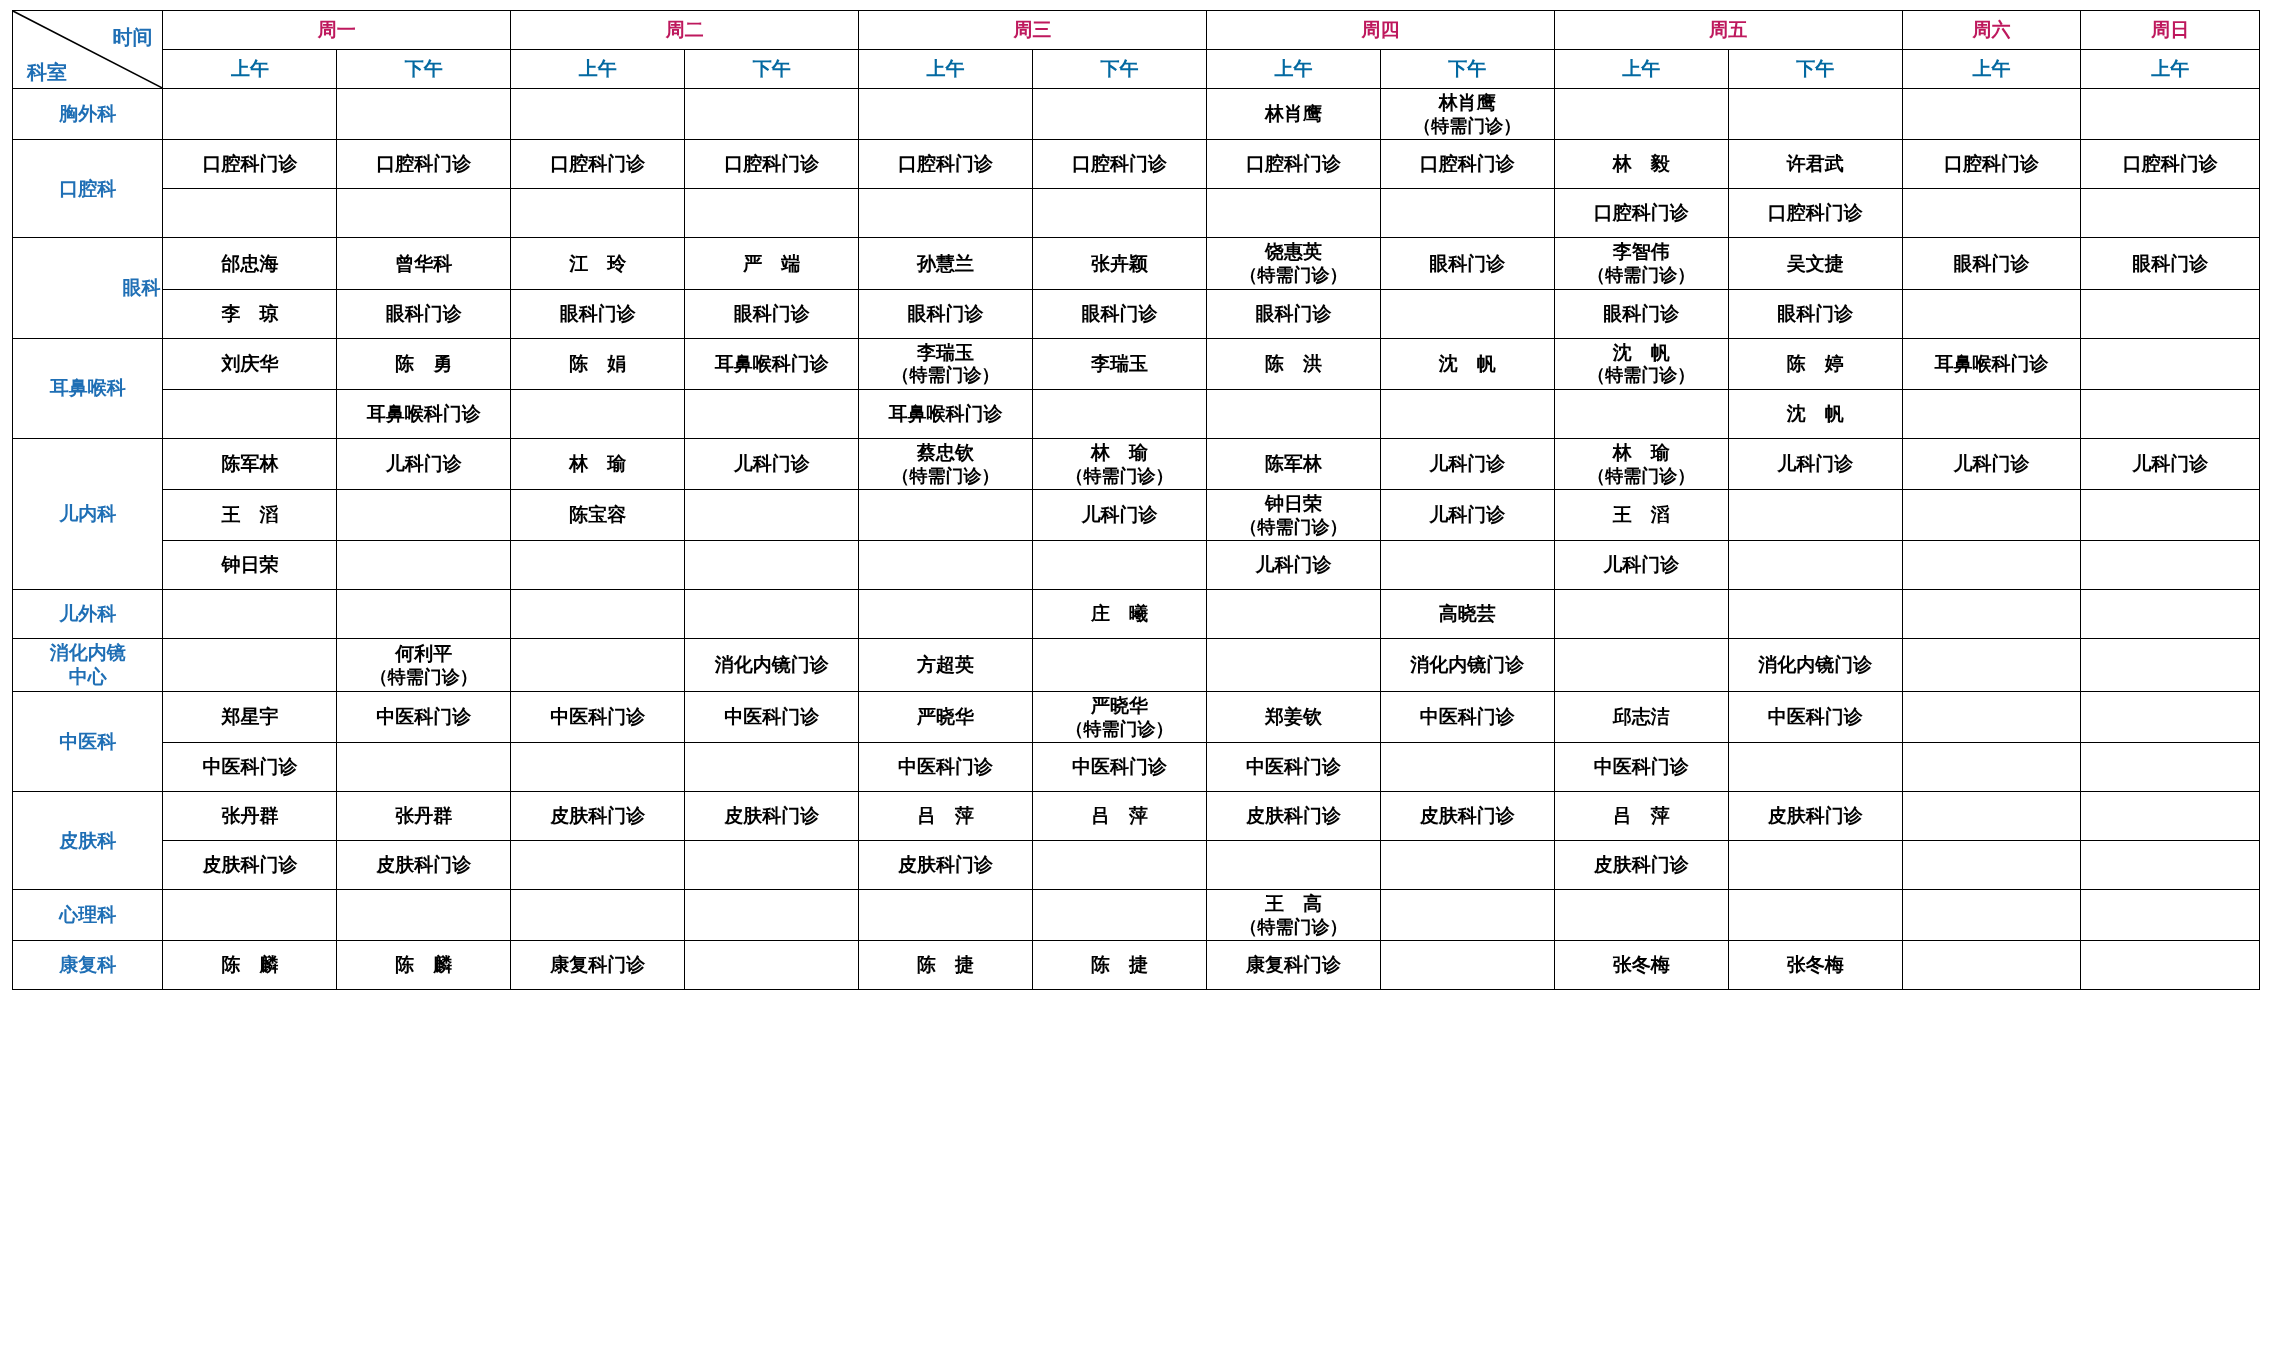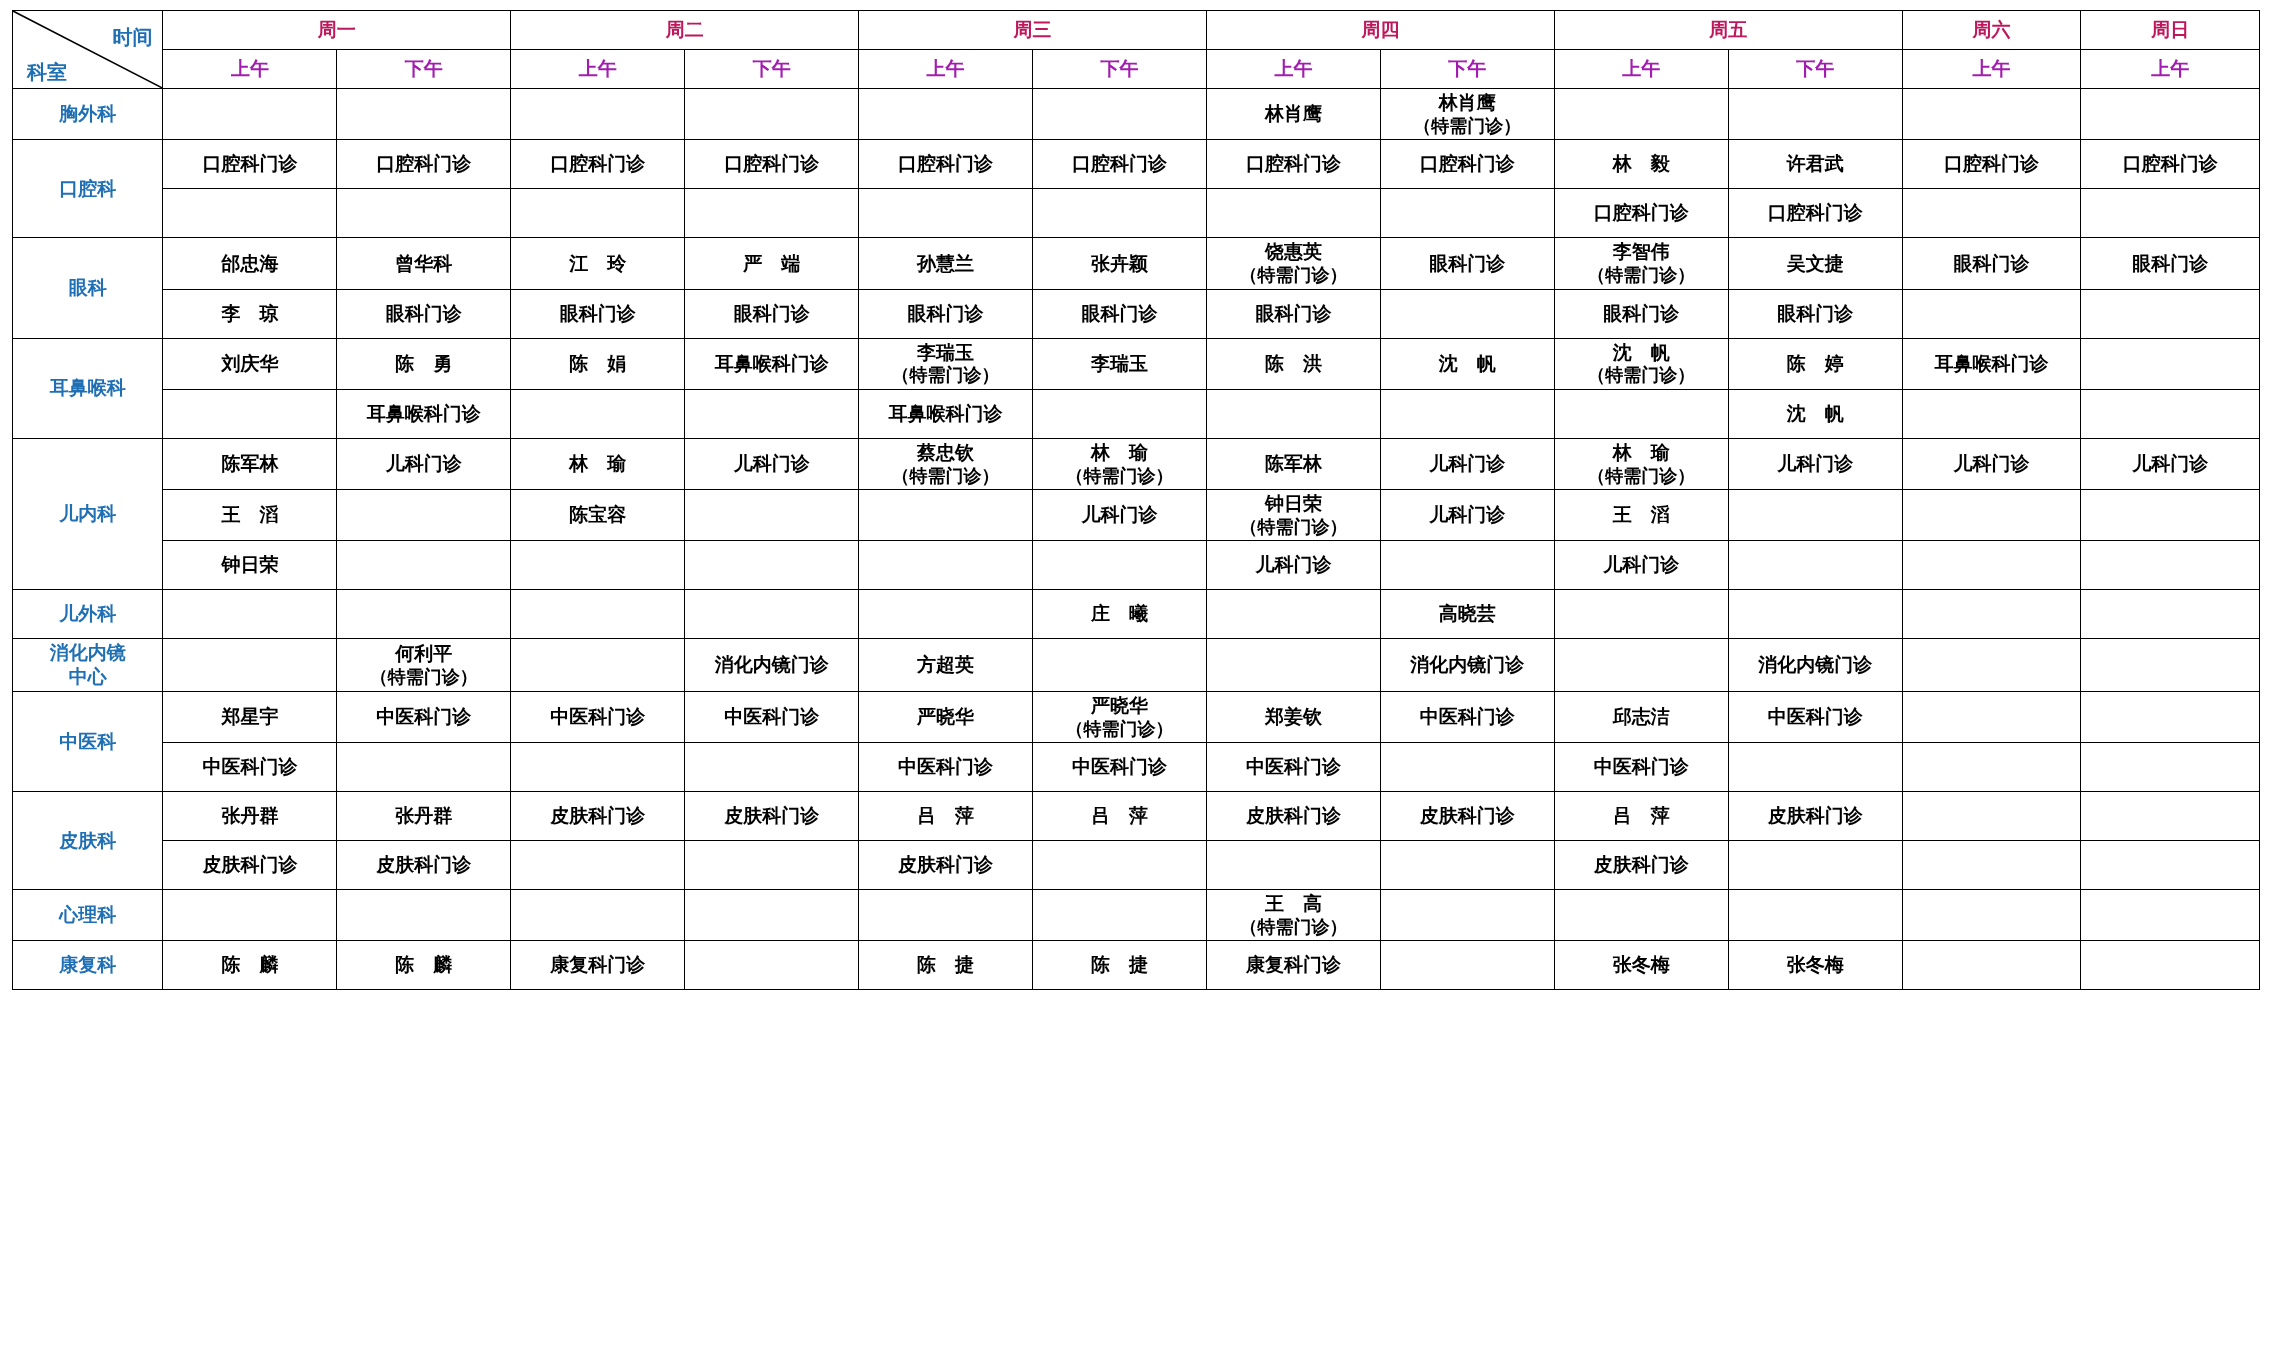--- a/index.html
+++ b/index.html
@@ -42,21 +42,21 @@
   col.c-slot { width: 148px; }
   col.c-slot-wide { width: 152px; }
 
   
   .hdr-day {
     color: #be185d;
     font-size: 21px;
     height: 34px;
   }
   .hdr-ampm {
-    color: #a21caf;
+    color: #0369a1;
     font-size: 20px;
     height: 34px;
   }
   .corner {
     position: relative;
     padding: 0;
     height: 68px;
     overflow: hidden;
   }
   .corner .diag {
@@ -199,21 +199,21 @@
           <td class="cell"></td>
           <td class="cell"></td>
           <td class="cell"></td>
           <td class="cell">口腔科门诊</td>
           <td class="cell">口腔科门诊</td>
           <td class="cell"></td>
           <td class="cell"></td>
         </tr>
         <tr>
           <td class="dept" rowspan="2">
-            <span style="display: block;">眼科</span>
+            <span style="display: block; text-align: right;">眼科</span>
           </td>
           <td class="cell">邰忠海</td>
           <td class="cell">曾华科</td>
           <td class="cell">江　玲</td>
           <td class="cell">严　端</td>
           <td class="cell">孙慧兰</td>
           <td class="cell">张卉颖</td>
           <td class="cell two-line">
             <span class="main">饶惠英</span>
             <span class="sub">（特需门诊）</span>

